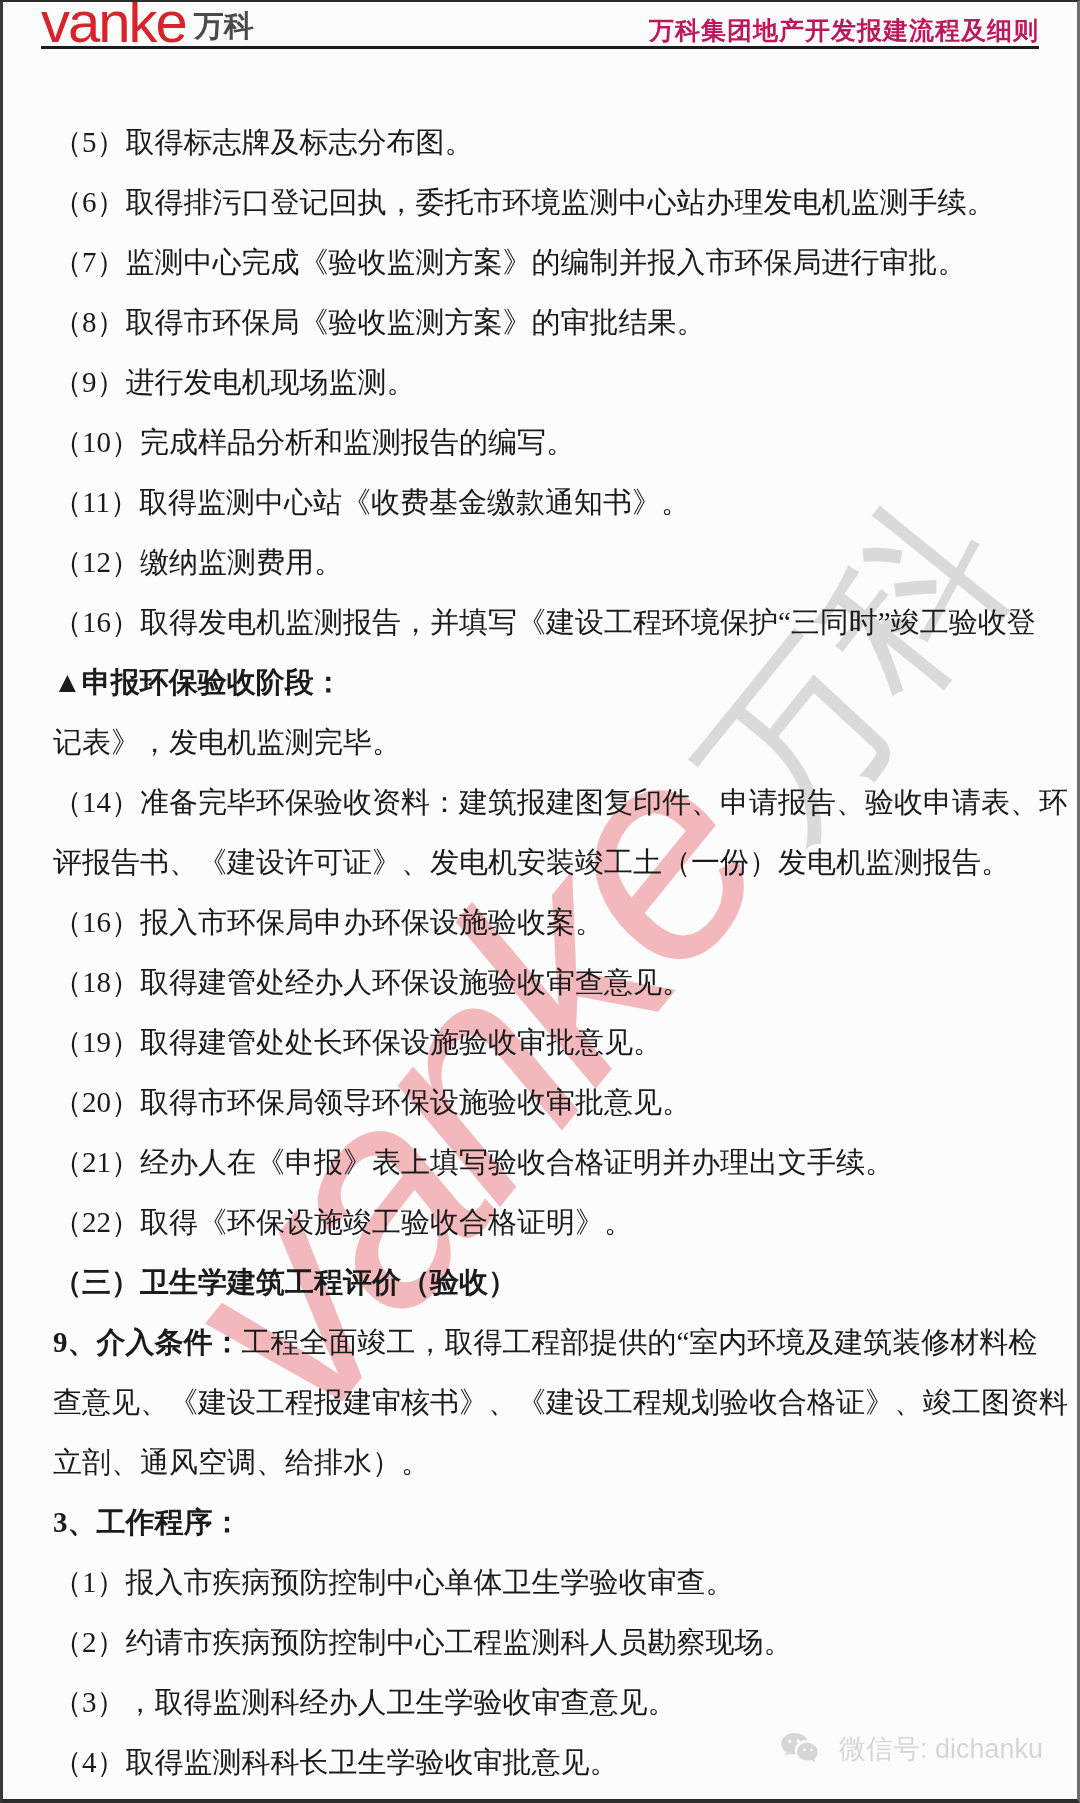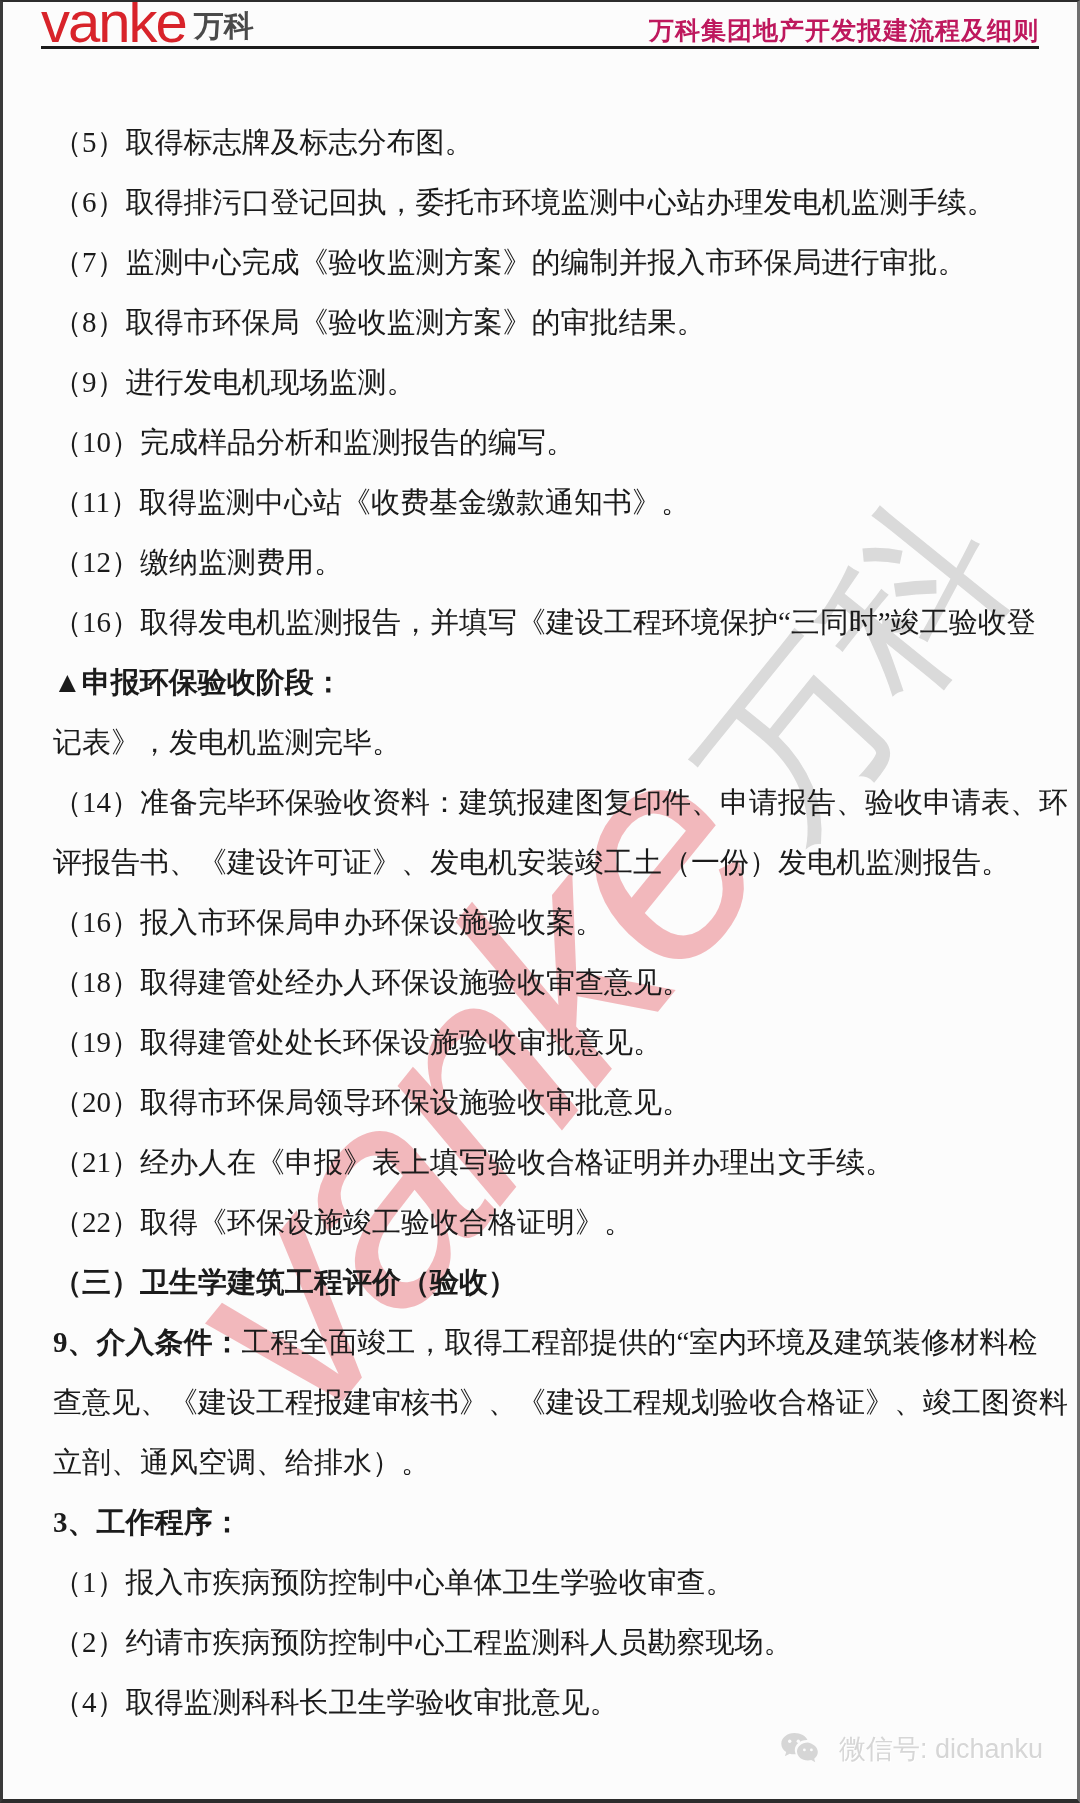--- a/index.html
+++ b/index.html
@@ -156,20 +156,21 @@
       <p class="line"><span class="lt">查意见、《建设工程报建审核书》、《建设工程规划验收合格证》、竣工图资料（平</span></p>
 
       <p class="line"><span class="lt">立剖、通风空调、给排水）。</span></p>
 
       <p class="line"><b class="lb">3、工作程序：</b></p>
 
       <p class="line"><span class="lt">（1）报入市疾病预防控制中心单体卫生学验收审查。</span></p>
 
       <p class="line"><span class="lt">（2）约请市疾病预防控制中心工程监测科人员勘察现场。</span></p>
 
+      <p class="line"><span class="lt">（3），取得监测科经办人卫生学验收审查意见。</span></p>
 
       <p class="line"><span class="lt">（4）取得监测科科长卫生学验收审批意见。</span></p>
     </main>
 
   <div class="footer-mark">
     <svg class="wx-icon" width="44" height="36" viewBox="0 0 44 36" aria-hidden="true">
       <g fill="#d6d6d6">
         <path d="M15.5 2C8.2 2 2.3 6.8 2.3 12.7c0 3.4 1.9 6.4 4.9 8.3l-1.3 4.3 4.8-2.6c1.4.4 2.9.6 4.5.6.5 0 1 0 1.5-.1-.6-1.3-.9-2.7-.9-4.1 0-5.6 5.3-10.1 11.8-10.1h.8C26.9 5 21.7 2 15.5 2z"></path>
         <path d="M28.9 11.6c-6 0-10.9 4-10.9 9s4.9 9 10.9 9c1.2 0 2.3-.2 3.4-.5l3.9 2.2-1-3.5c2.2-1.7 3.6-4.1 3.6-6.7 0-5-4.9-8.5-9.9-9.5z"></path>
       </g>

